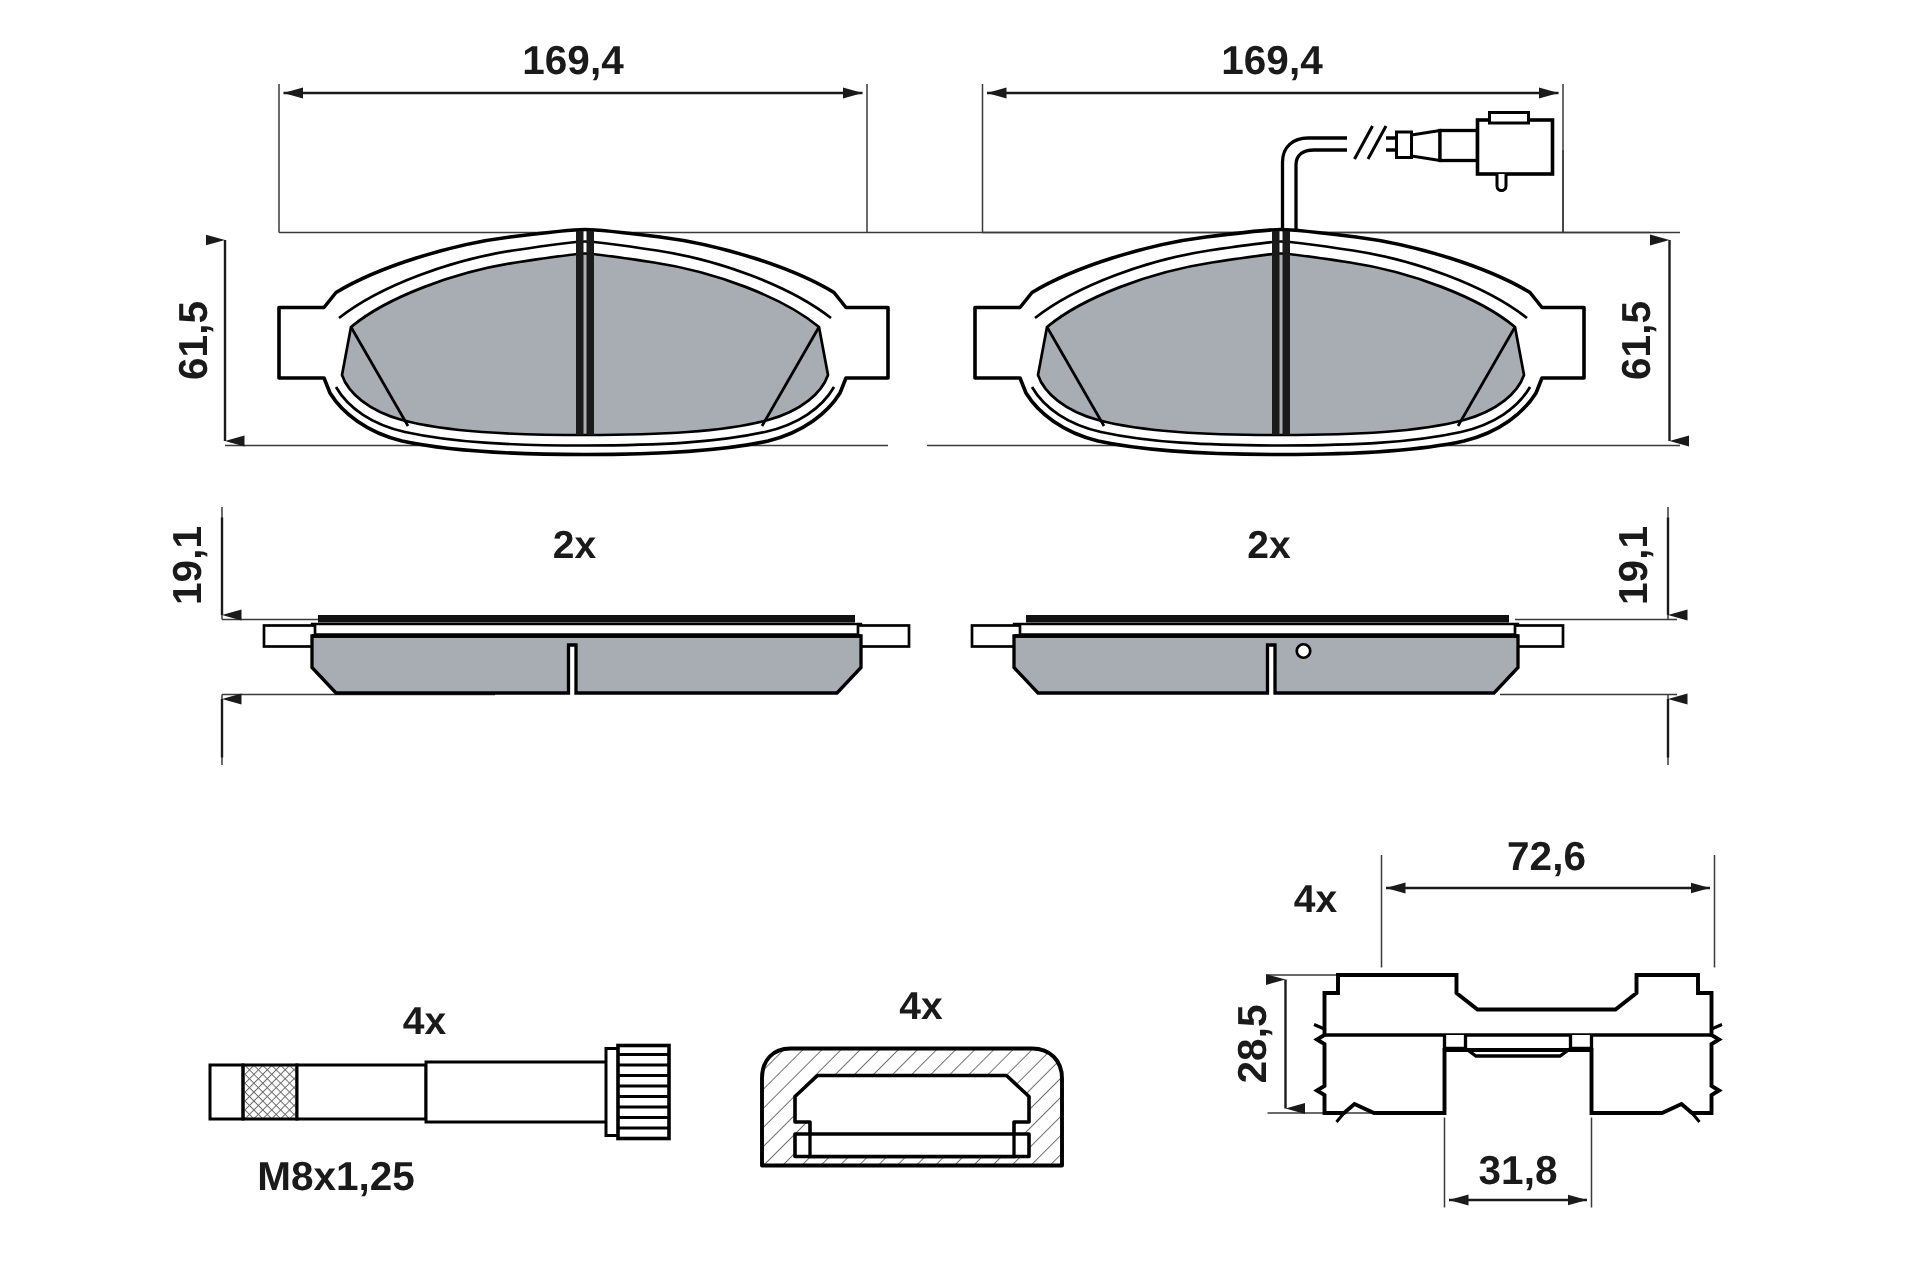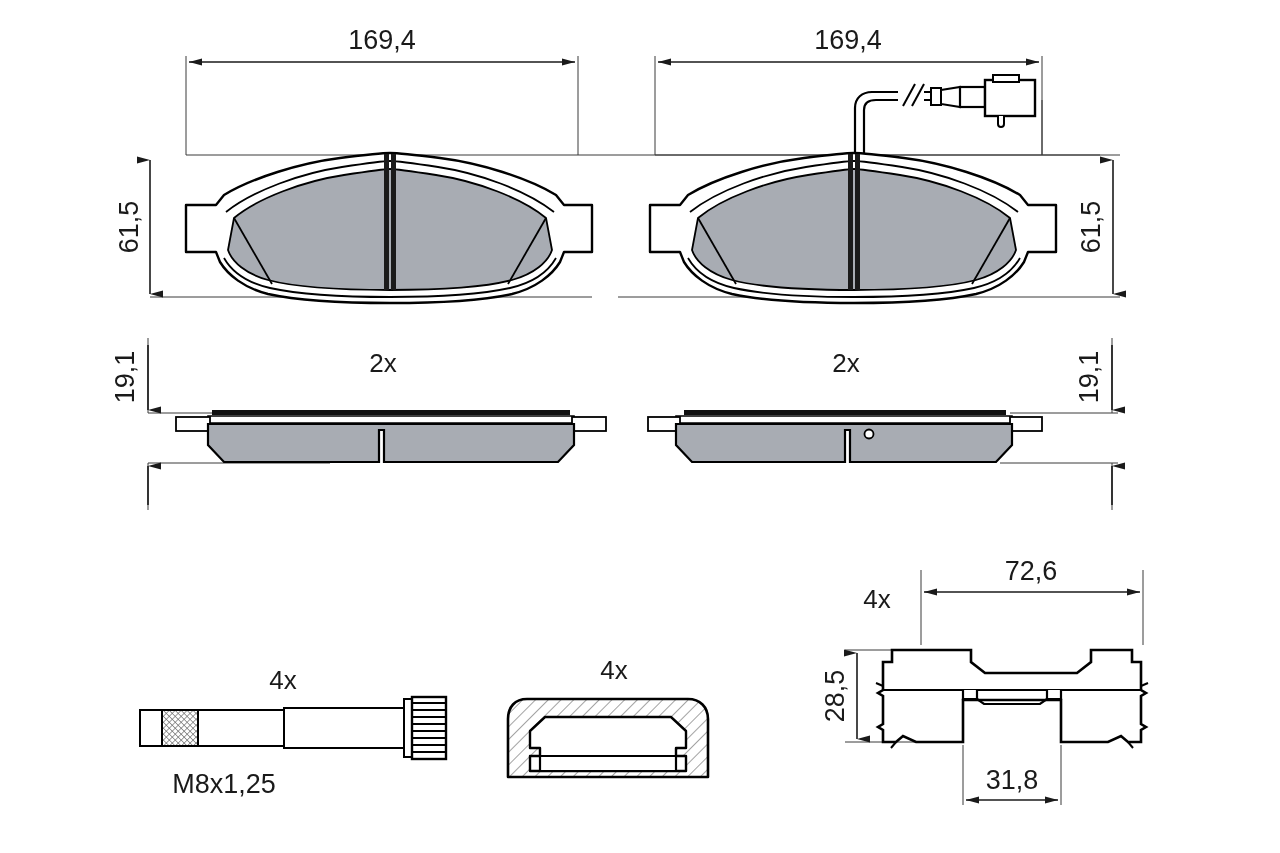--- a/index.html
+++ b/index.html
@@ -1,18 +1,18 @@
 <!DOCTYPE html>
 <html><head>
 <meta charset="utf-8">
 <style>
   html,body{margin:0;padding:0;background:#ffffff;}
   body{width:1280px;height:853px;overflow:hidden;
        font-family:"Liberation Sans","DejaVu Sans",sans-serif;}
-  #stage{position:relative;width:1280px;height:853px;background:#f0abfc;}
+  #stage{position:relative;width:1280px;height:853px;background:#f0abfc;font-weight:bold;}
   svg{display:block;}
   .dimtxt{font-family:"Liberation Sans","DejaVu Sans",sans-serif;
           font-size:27px;fill:#1a1a1a;}
   .qty{font-family:"Liberation Sans","DejaVu Sans",sans-serif;
        font-size:26px;fill:#1a1a1a;}
   .thread{font-family:"Liberation Sans","DejaVu Sans",sans-serif;
           font-size:27px;fill:#1a1a1a;}
 </style>
 </head>
 <body>

